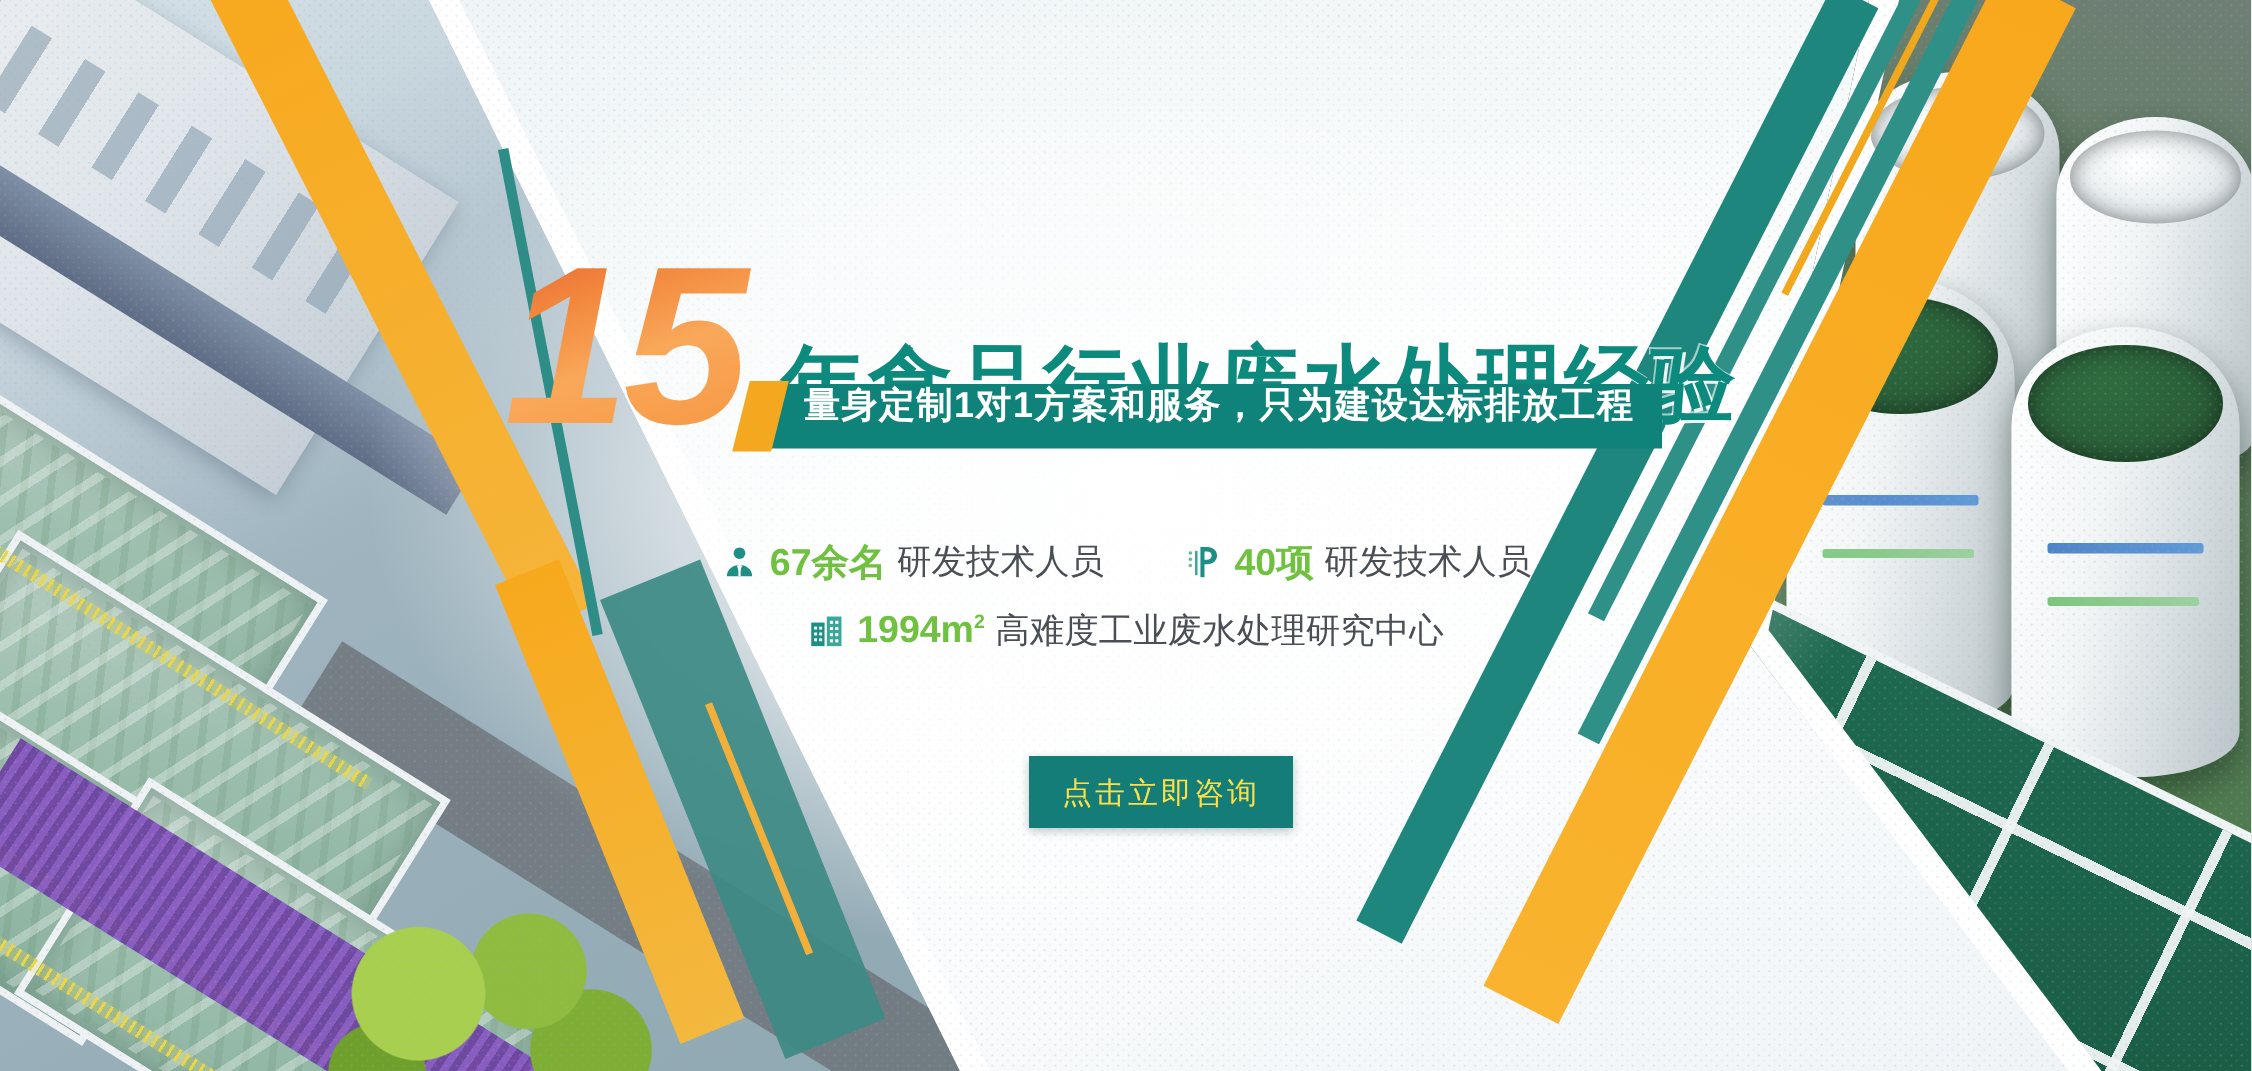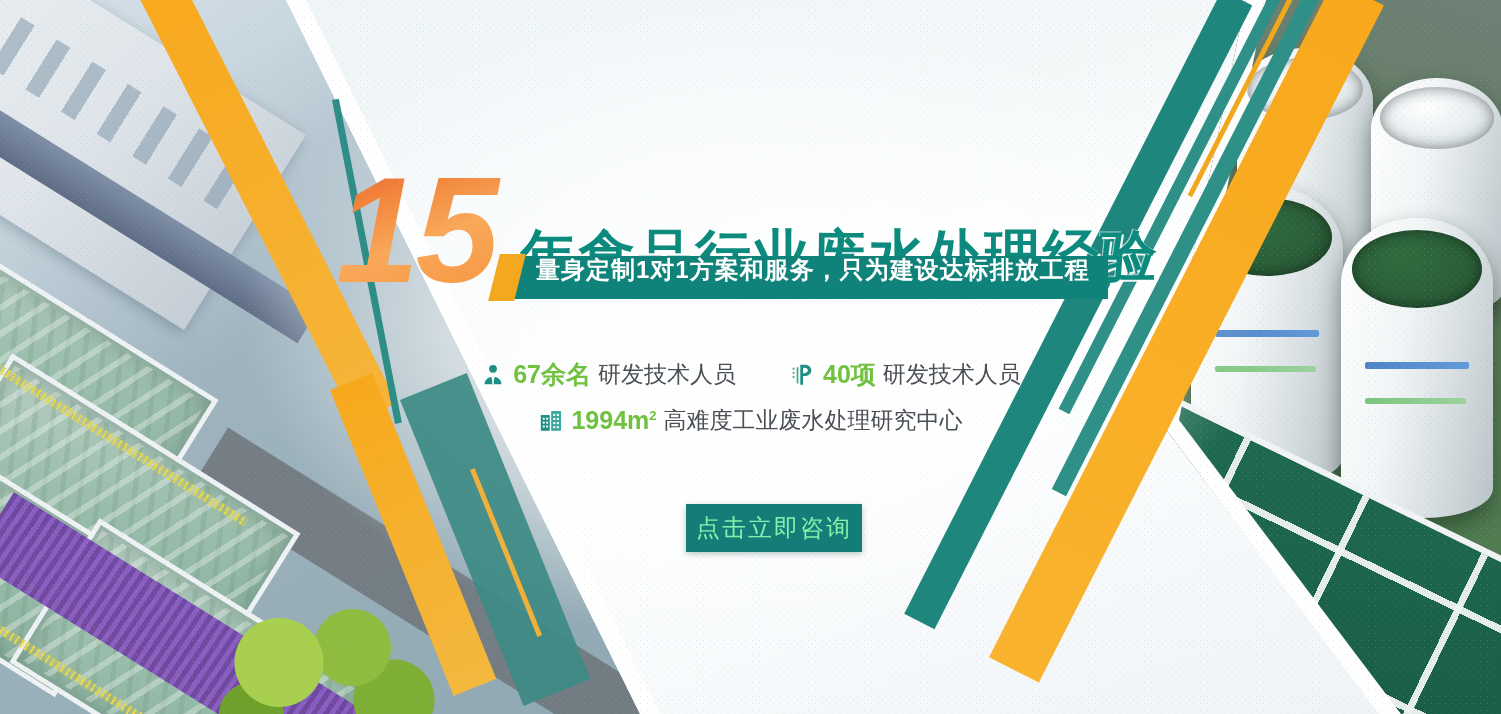--- a/index.html
+++ b/index.html
@@ -303,22 +303,22 @@
   .feat .num{ color:#6fc13f; font-weight:bold; font-size:25px; }
   .feat .num sup{ font-size:13px; }
   .feat .txt{ color:#4a4f55; }
   .ficon{ width:26px; height:26px; display:block; flex:0 0 auto; }
 
   .cta{
     position:absolute; left:686px; top:504px;
     width:176px; height:48px;
     display:flex; align-items:center; justify-content:center;
     background:#147d78;
-    color:#86efac;
-    font-size:24px; letter-spacing:2px;
+    color:#fde047;
+    font-size:20px; letter-spacing:2px;
     cursor:pointer;
     box-shadow:0 2px 6px rgba(0,60,55,.28);
   }
 </style>
 </head>
 <body>
 
 <div id="banner">
 
   <div class="left-photo">

